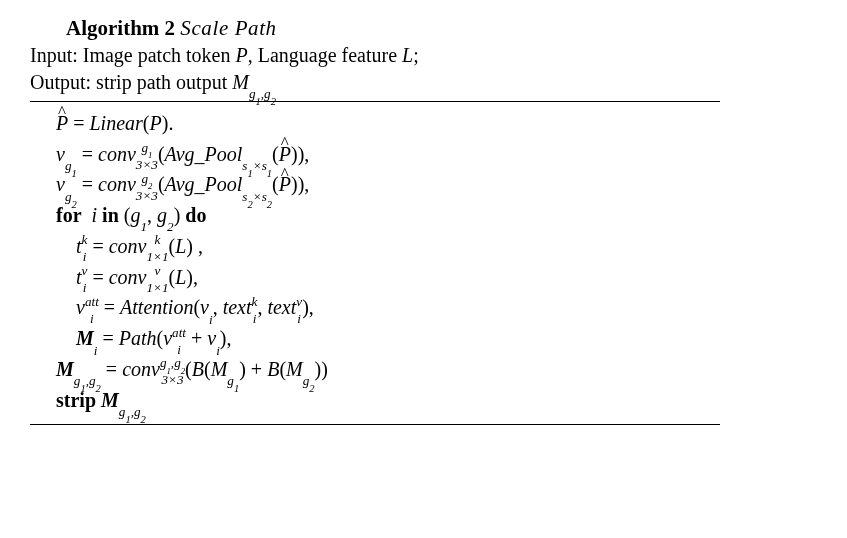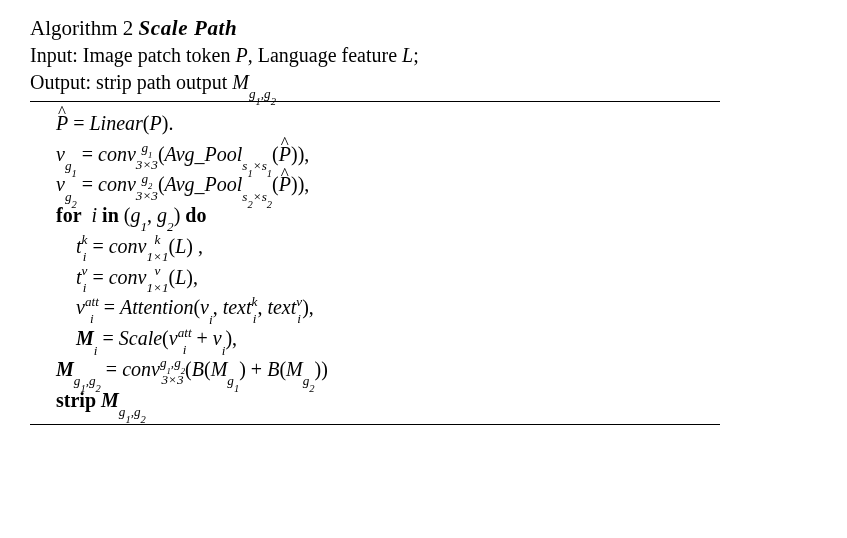--- a/index.html
+++ b/index.html
@@ -19,25 +19,26 @@
     left: 30px;
     top: 14px;
     width: 690px;
   }
   .algo-title {
     font-size: 21px;
     line-height: 28px;
     white-space: nowrap;
   }
   .algo-title .kw {
-    font-weight: normal;
+    font-weight: bold;
+    margin-left: 36px;
   }
   .algo-title .nm {
     font-style: italic;
-    font-weight: bold;
+    font-weight: normal;
     letter-spacing: 0.6px;
   }
   .algo-io {
     font-size: 20px;
     line-height: 27px;
     white-space: nowrap;
   }
   .rule {
     border-top: 1.6px solid #000;
     margin-top: 5px;
@@ -139,21 +140,21 @@
 
     <div class="line ind2">
       <i class="v">t</i><span class="subsup"><span class="up"><i>v</i></span><span class="dn"><i>i</i></span></span> = <i class="v">conv</i><span class="subsup"><span class="up"><i>v</i></span><span class="dn">1×1</span></span>(<i class="v">L</i>),
     </div>
 
     <div class="line ind2">
       <i class="v">v</i><span class="subsup"><span class="up"><i>att</i></span><span class="dn"><i>i</i></span></span> = <i class="v">Attention</i>(<i class="v">v</i><sub><i>i</i></sub>, <i class="v">text</i><span class="subsup"><span class="up"><i>k</i></span><span class="dn"><i>i</i></span></span>, <i class="v">text</i><span class="subsup"><span class="up"><i>v</i></span><span class="dn"><i>i</i></span></span>),
     </div>
 
     <div class="line ind2">
-      <b class="k"><i>M</i></b><sub><i>i</i></sub> = <i class="v">Scale</i>(<i class="v">v</i><span class="subsup"><span class="up"><i>att</i></span><span class="dn"><i>i</i></span></span> + <i class="v">v</i><sub><i>i</i></sub>),
+      <b class="k"><i>M</i></b><sub><i>i</i></sub> = <i class="v">Path</i>(<i class="v">v</i><span class="subsup"><span class="up"><i>att</i></span><span class="dn"><i>i</i></span></span> + <i class="v">v</i><sub><i>i</i></sub>),
     </div>
 
 
     <div class="line ind1">
       <b class="k"><i>M</i></b><sub><span class="nowrap"><i>g</i><sub>1</sub>,<i>g</i><sub>2</sub></span></sub> = <i class="v">conv</i><span class="subsup"><span class="up"><i>g</i><sub>1</sub>,<i>g</i><sub>2</sub></span><span class="dn">3×3</span></span>(<i class="v">B</i>(<i class="v">M</i><sub><i>g</i><sub>1</sub></sub>) + <i class="v">B</i>(<i class="v">M</i><sub><i>g</i><sub>2</sub></sub>))
     </div>
 
     <div class="line ind1">
       <b class="k">strip</b> <b class="k"><i>M</i></b><sub><span class="nowrap"><i>g</i><sub>1</sub>,<i>g</i><sub>2</sub></span></sub>
     </div>

